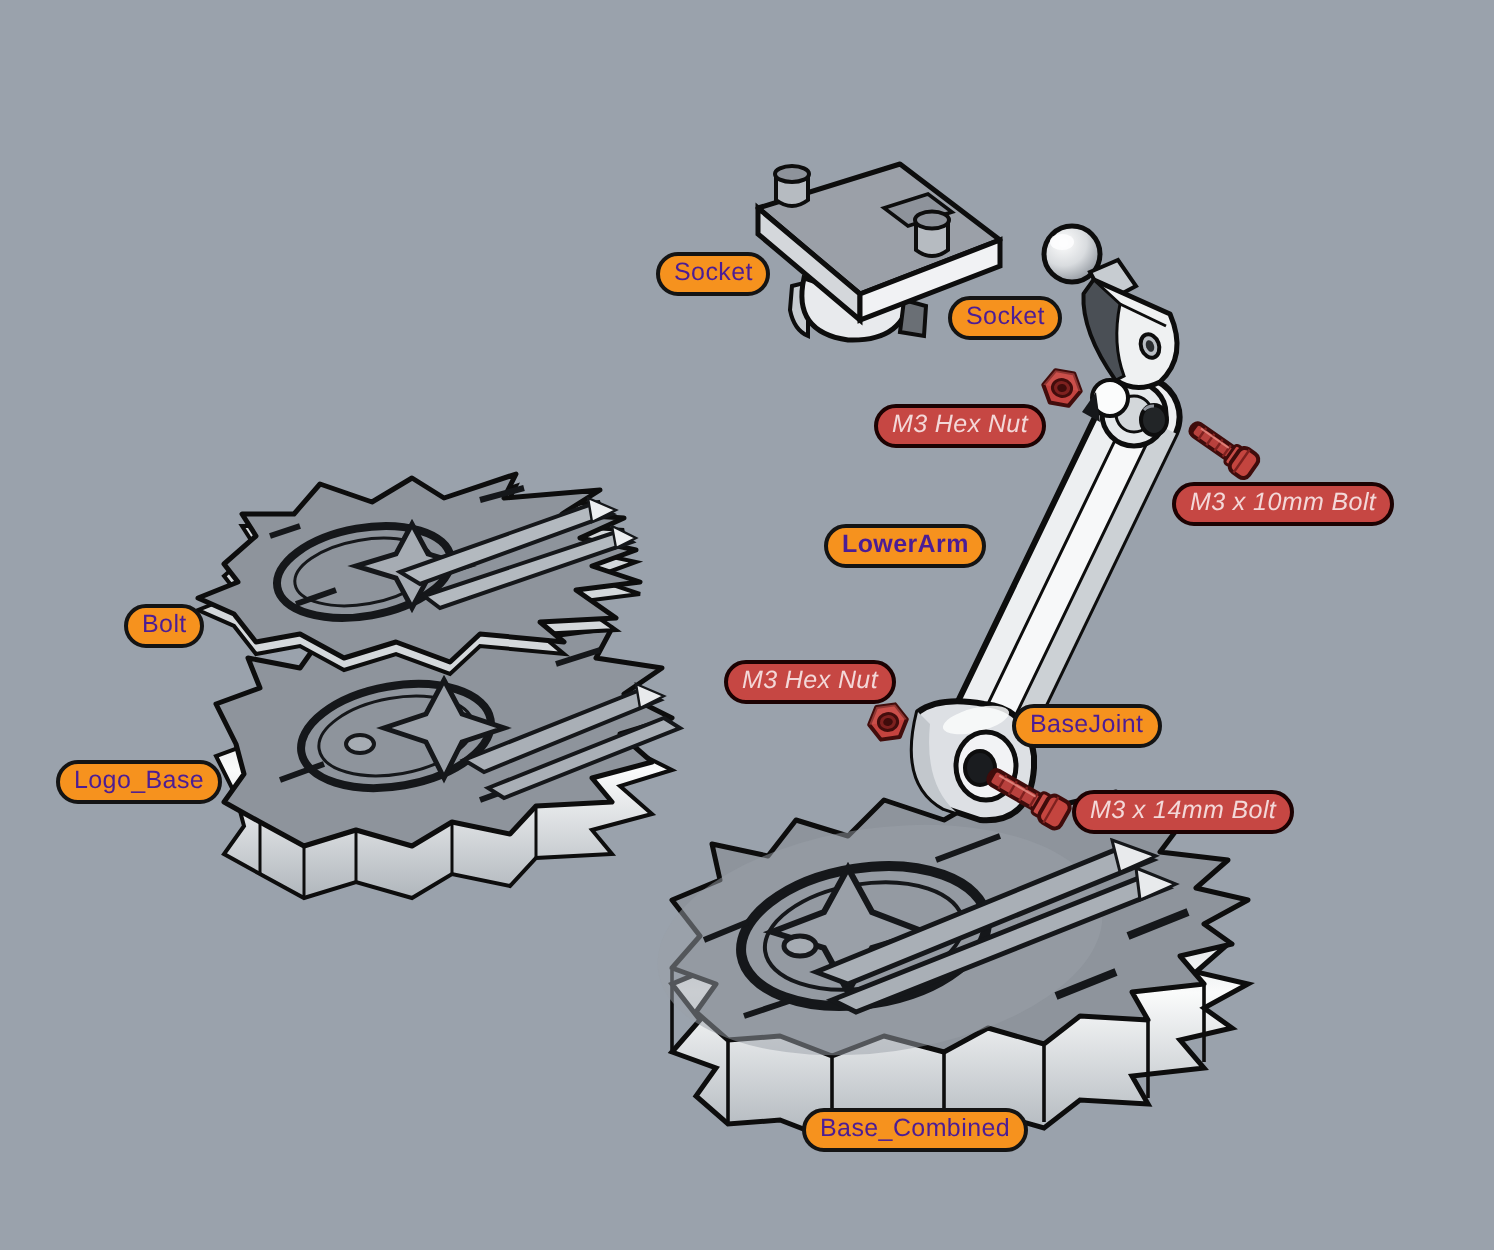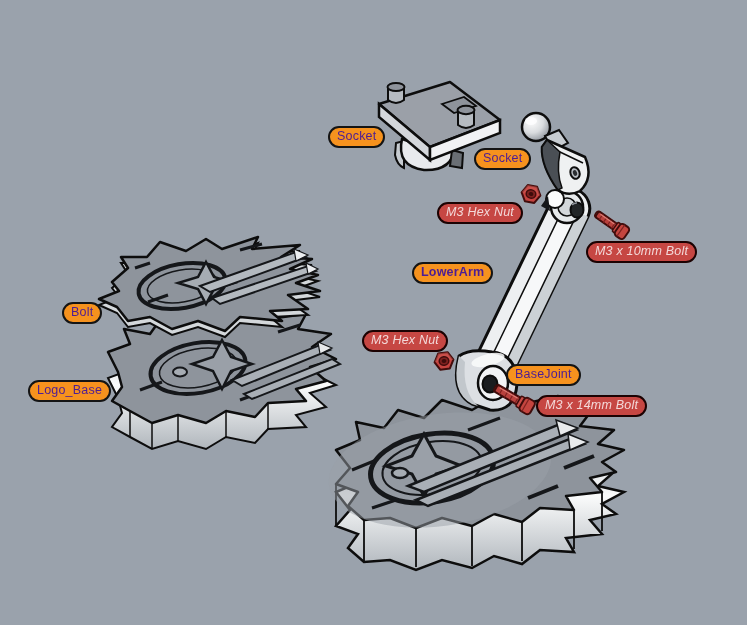--- a/index.html
+++ b/index.html
@@ -215,16 +215,17 @@
 </svg>
 
 <div class="lbl component" style="left:328px;top:126px;">Socket</div>
 <div class="lbl component" style="left:474px;top:148px;">Socket</div>
 <div class="lbl hardware" style="left:437px;top:202px;">M3 Hex Nut</div>
 <div class="lbl hardware" style="left:586px;top:241px;">M3 x 10mm Bolt</div>
 <div class="lbl component" style="left:412px;top:262px;font-weight:bold;">LowerArm</div>
 <div class="lbl hardware" style="left:362px;top:330px;">M3 Hex Nut</div>
 <div class="lbl component" style="left:62px;top:302px;">Bolt</div>
 <div class="lbl component" style="left:28px;top:380px;">Logo_Base</div>
-<div class="lbl component" style="left:506px;top:364px;">BaseJoint</div>
+<div class="lbl component" style="left:506px;top:352px;">BaseJoint</div>
 <div class="lbl hardware" style="left:536px;top:395px;text-align:right;">M3 x 14mm Bolt</div>
+<div class="lbl component" style="left:401px;top:554px;">Base_Combined</div>
 
 </div>
 
 </body></html>

